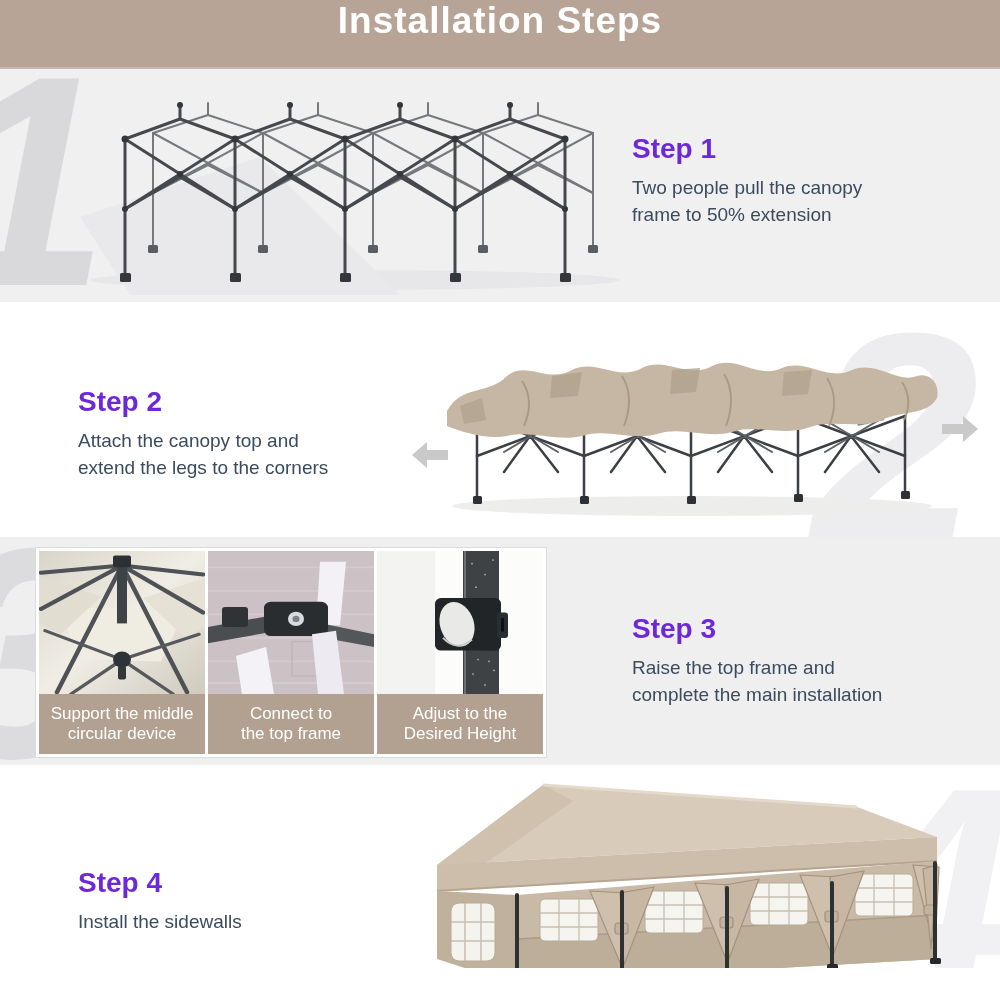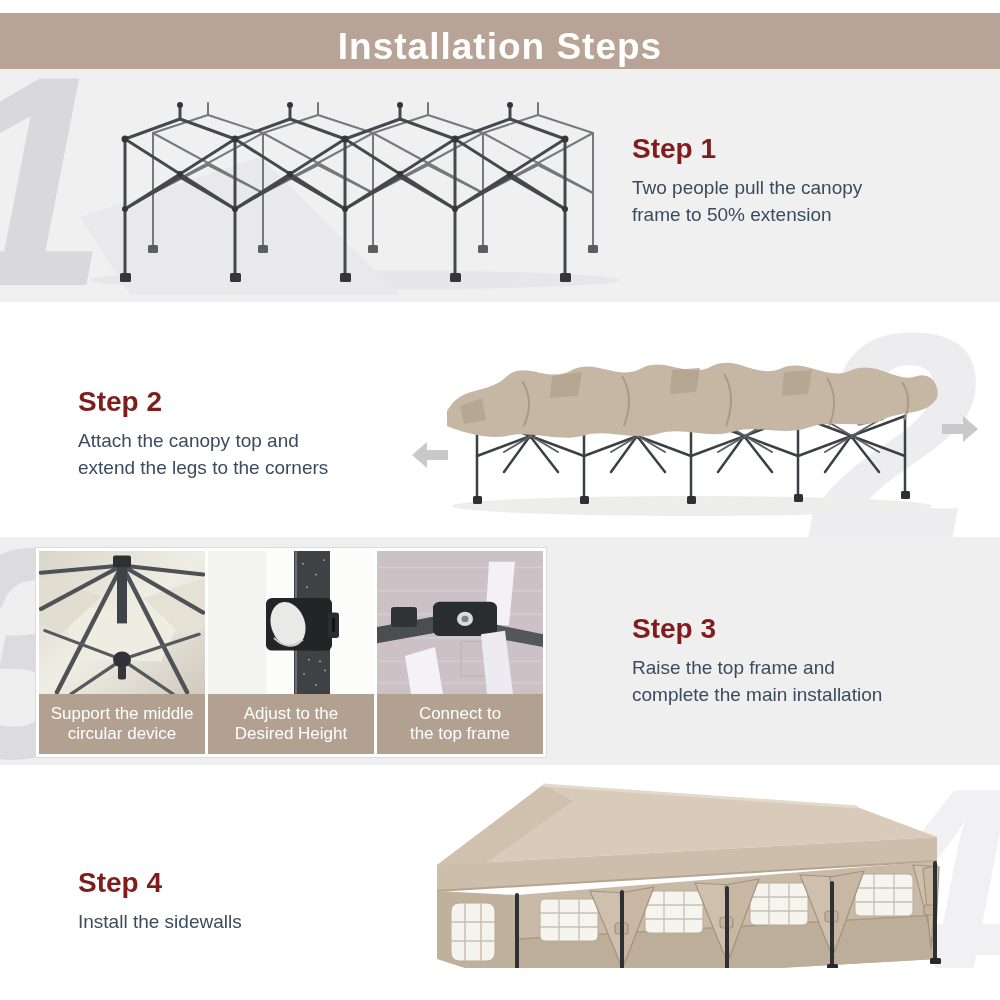--- a/index.html
+++ b/index.html
@@ -1,40 +1,40 @@
 <!DOCTYPE html>
 <html><head>
 <meta charset="utf-8">
 <style>
   html,body{margin:0;padding:0;background:#ffffff;}
   .page{position:relative;width:1000px;height:1000px;overflow:hidden;
         font-family:"Liberation Sans", sans-serif;background:#ffffff;}
 
   
-  .header{position:absolute;top:13px;left:0;width:1000px;height:69px;
+  .header{position:absolute;top:0;left:0;width:1000px;height:69px;
           background:#b7a496;border-bottom:2px solid #c6bab0;
-          display:flex;align-items:center;justify-content:center;box-sizing:border-box;}
+          display:flex;align-items:flex-start;justify-content:center;box-sizing:border-box;}
   .header-title{color:#ffffff;font-size:37px;font-weight:700;letter-spacing:1px;}
 
   
   .section{position:absolute;left:0;width:1000px;overflow:hidden;}
   .s1{top:69px;height:233px;background:#f0f0f1;}
   .s2{top:302px;height:235px;background:#ffffff;}
   .s3{top:537px;height:228px;background:#efeff0;}
   .s4{top:765px;height:203px;background:#ffffff;}
 
   .watermark{position:absolute;font-size:300px;font-weight:700;font-style:italic;
              line-height:1;z-index:0;user-select:none;}
   .wm1{left:-58px;top:-38px;color:#d9d9db;}
   .wm2{left:812px;top:-14px;color:#ededef;}
   .wm3{left:-62px;top:-34px;color:#dcdcdf;}
   .wm4{left:848px;top:-22px;color:#f1f1f3;}
 
   .step-text{position:absolute;z-index:2;}
-  .step-title{font-size:28px;font-weight:700;color:#7f1d1d;margin-bottom:9px;}
+  .step-title{font-size:28px;font-weight:700;color:#6d28d9;margin-bottom:9px;}
   .step-desc{font-size:19px;color:#3b4b5d;line-height:27px;}
 
   .t1{left:632px;top:64px;}
   .t2{left:78px;top:84px;}
   .t3{left:632px;top:76px;}
   .t4{left:78px;top:102px;}
 
   .illus{position:absolute;z-index:1;}
   .i1{left:70px;top:28px;width:560px;height:200px;}
   .i2{left:432px;top:34px;width:520px;height:186px;}
@@ -223,20 +223,45 @@
         </div>
         <div class="photo-caption">
           <div>Support the middle</div>
           <div>circular device</div>
         </div>
       </div>
 
       <div class="photo-panel">
         <div class="photo-img">
           <svg viewBox="0 0 166 158" preserveAspectRatio="none">
+            <rect width="166" height="158" fill="#ccc2c6"></rect>
+            <g stroke="#d7ced1" stroke-width="2" opacity="0.8">
+              <path d="M0,18 L166,18 M0,44 L166,44 M0,70 L166,70 M0,96 L166,96 M0,122 L166,122 M0,146 L166,146"></path>
+            </g>
+            <polygon points="112,12 138,12 132,82 108,82" fill="#f3f1f6"></polygon>
+            <rect x="84" y="100" width="38" height="38" fill="none" stroke="#bfb5ba" stroke-width="1.5"></rect>
+            <polygon points="0,84 70,70 70,88 0,102" fill="#4a4e51"></polygon>
+            <polygon points="96,76 166,92 166,106 96,92" fill="#53575a"></polygon>
+            <rect x="14" y="62" width="26" height="22" rx="3" fill="#303336"></rect>
+            <rect x="56" y="56" width="64" height="38" rx="7" fill="#2a2d30"></rect>
+            <circle cx="88" cy="75" r="8" fill="#d8dcdf"></circle>
+              <circle cx="88" cy="75" r="3.5" fill="#7e8286"></circle>
+            <polygon points="28,116 58,106 66,158 34,158" fill="#f4f2f7"></polygon>
+            <polygon points="104,92 128,88 136,158 110,158" fill="#edeaf2"></polygon>
+          </svg>
+        </div>
+        <div class="photo-caption">
+          <div>Connect to</div>
+          <div>the top frame</div>
+        </div>
+      </div>
+
+      <div class="photo-panel">
+        <div class="photo-img">
+          <svg viewBox="0 0 166 158" preserveAspectRatio="none">
             <rect width="166" height="158" fill="#fcfcfb"></rect>
             <rect width="58" height="158" fill="#f3f3f1"></rect>
             <rect x="86" y="0" width="36" height="158" fill="#3e4245"></rect>
             <path d="M88,0 L88,158" stroke="#6a7073" stroke-width="2"></path>
             <g fill="#9fa5a7">
               <circle cx="95" cy="14" r="1"></circle>
                 <circle cx="108" cy="26" r="1"></circle>
                 <circle cx="116" cy="10" r="1"></circle>
               <circle cx="99" cy="40" r="1"></circle>
                 <circle cx="112" cy="122" r="1"></circle>
@@ -252,45 +277,20 @@
             <ellipse cx="80" cy="81" rx="17" ry="25" transform="rotate(-14 80 81)" fill="#e9e9e7"></ellipse>
             <path d="M66,96 Q80,112 95,98" stroke="#c9c9c5" stroke-width="2" fill="none"></path>
           </svg>
         </div>
         <div class="photo-caption">
           <div>Adjust to the</div>
           <div>Desired Height</div>
         </div>
       </div>
 
-      <div class="photo-panel">
-        <div class="photo-img">
-          <svg viewBox="0 0 166 158" preserveAspectRatio="none">
-            <rect width="166" height="158" fill="#ccc2c6"></rect>
-            <g stroke="#d7ced1" stroke-width="2" opacity="0.8">
-              <path d="M0,18 L166,18 M0,44 L166,44 M0,70 L166,70 M0,96 L166,96 M0,122 L166,122 M0,146 L166,146"></path>
-            </g>
-            <polygon points="112,12 138,12 132,82 108,82" fill="#f3f1f6"></polygon>
-            <rect x="84" y="100" width="38" height="38" fill="none" stroke="#bfb5ba" stroke-width="1.5"></rect>
-            <polygon points="0,84 70,70 70,88 0,102" fill="#4a4e51"></polygon>
-            <polygon points="96,76 166,92 166,106 96,92" fill="#53575a"></polygon>
-            <rect x="14" y="62" width="26" height="22" rx="3" fill="#303336"></rect>
-            <rect x="56" y="56" width="64" height="38" rx="7" fill="#2a2d30"></rect>
-            <circle cx="88" cy="75" r="8" fill="#d8dcdf"></circle>
-              <circle cx="88" cy="75" r="3.5" fill="#7e8286"></circle>
-            <polygon points="28,116 58,106 66,158 34,158" fill="#f4f2f7"></polygon>
-            <polygon points="104,92 128,88 136,158 110,158" fill="#edeaf2"></polygon>
-          </svg>
-        </div>
-        <div class="photo-caption">
-          <div>Connect to</div>
-          <div>the top frame</div>
-        </div>
-      </div>
-
     </div>
 
     <div class="step-text t3">
       <div class="step-title">Step 3</div>
       <div class="step-desc">
         <div>Raise the top frame and</div>
         <div>complete the main installation</div>
       </div>
     </div>
   </div>

